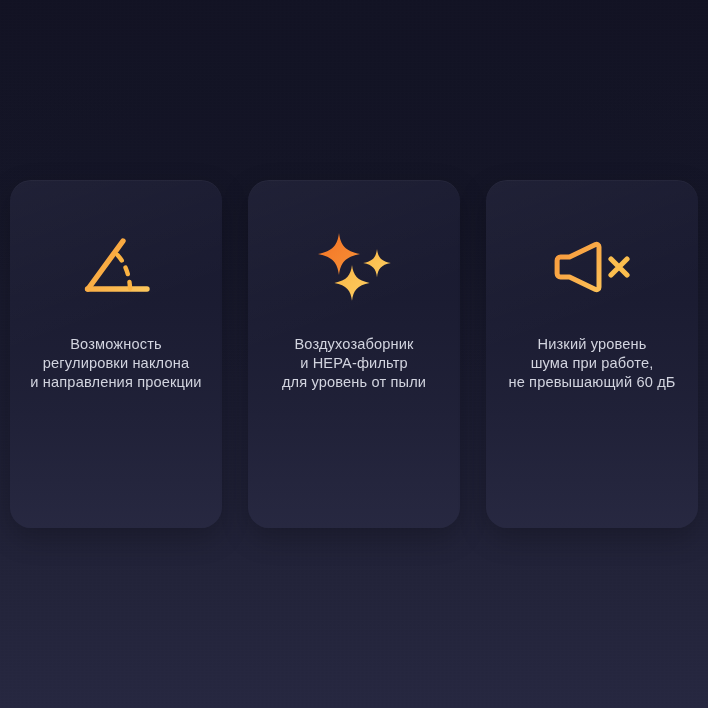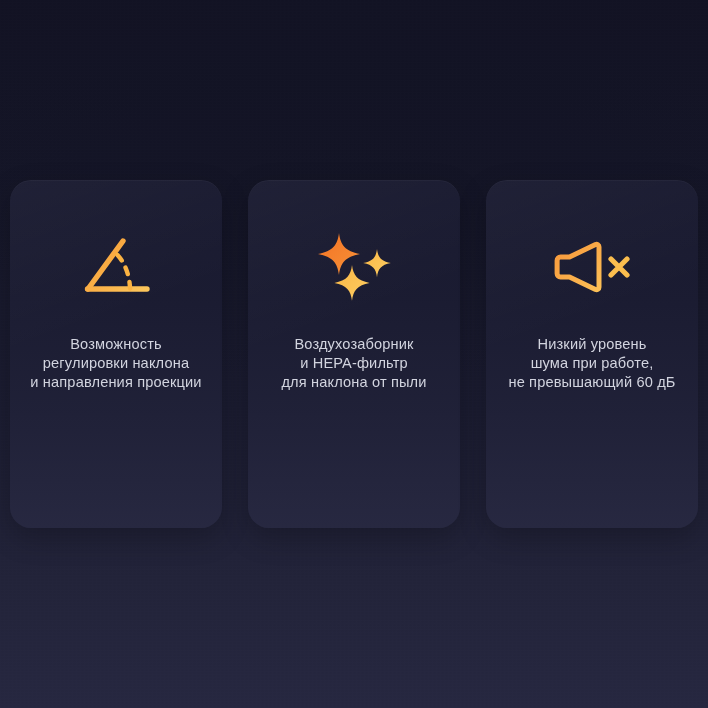--- a/index.html
+++ b/index.html
@@ -155,21 +155,21 @@
           <path d="M37 34 C38.3 44.4 42.2 49.5 54.6 51.9 C42.2 54.3 38.3 59.4 37 69.8
                    C35.7 59.4 31.8 54.3 19.4 51.9 C31.8 49.5 35.7 44.4 37 34 Z" fill="url(#s2)"></path>
 
           <path d="M62 18 C63 26.2 66 30.2 75.8 32.1 C66 34 63 38 62 46.2
                    C61 38 58 34 48.2 32.1 C58 30.2 61 26.2 62 18 Z" fill="url(#s3)"></path>
         </svg>
       </span>
     </div>
     <div class="card-text">Воздухозаборник
 и HEPA-фильтр
-для наклона от пыли</div>
+для уровень от пыли</div>
   </div>
 
   <div class="card">
     <div class="card-sheen"></div>
     <div class="icon-wrap">
       <span>
         <svg class="icon-svg" width="76" height="56" viewBox="0 0 76 56" fill="none" xmlns="http://www.w3.org/2000/svg">
           <defs>
             <linearGradient id="sp1" x1="4" y1="4" x2="48" y2="52" gradientUnits="userSpaceOnUse">
               <stop offset="0" stop-color="#F8973A"></stop>

